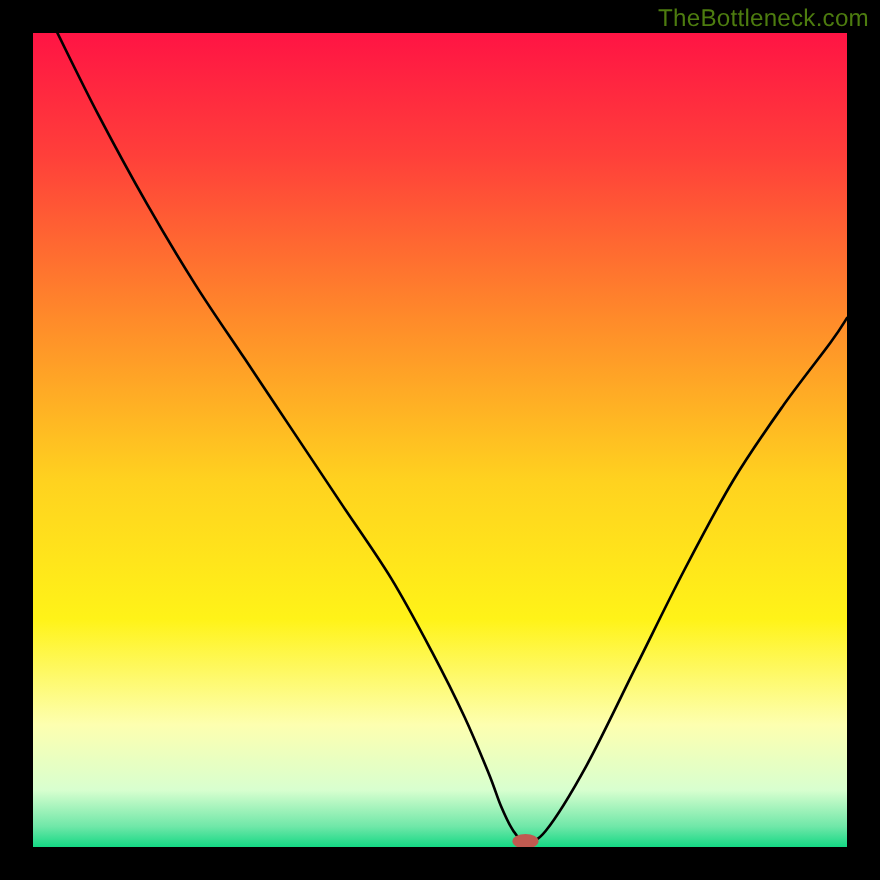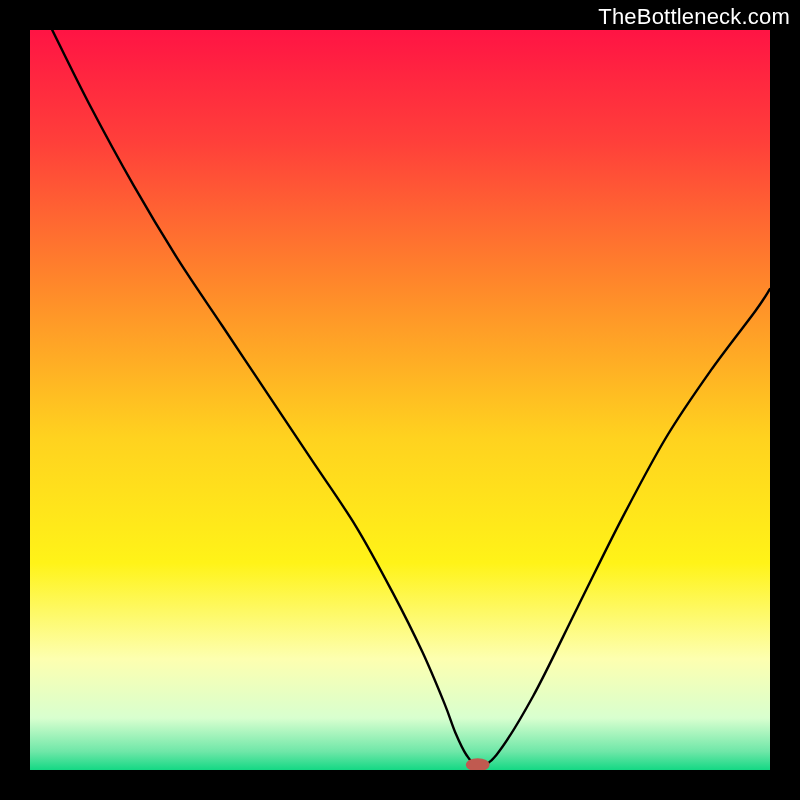--- a/index.html
+++ b/index.html
@@ -22,21 +22,21 @@
     top: 30px;
     width: 740px;
     height: 740px;
   }
   .watermark {
     position: absolute;
     top: 4px;
     right: 10px;
     font-family: Arial, Helvetica, sans-serif;
     font-size: 22px;
-    color: #ffffff;
+    color: #4d7c0f;
     letter-spacing: 0.2px;
     user-select: none;
   }
   svg {
     display: block;
   }
 </style>
 </head>
 <body>
 

